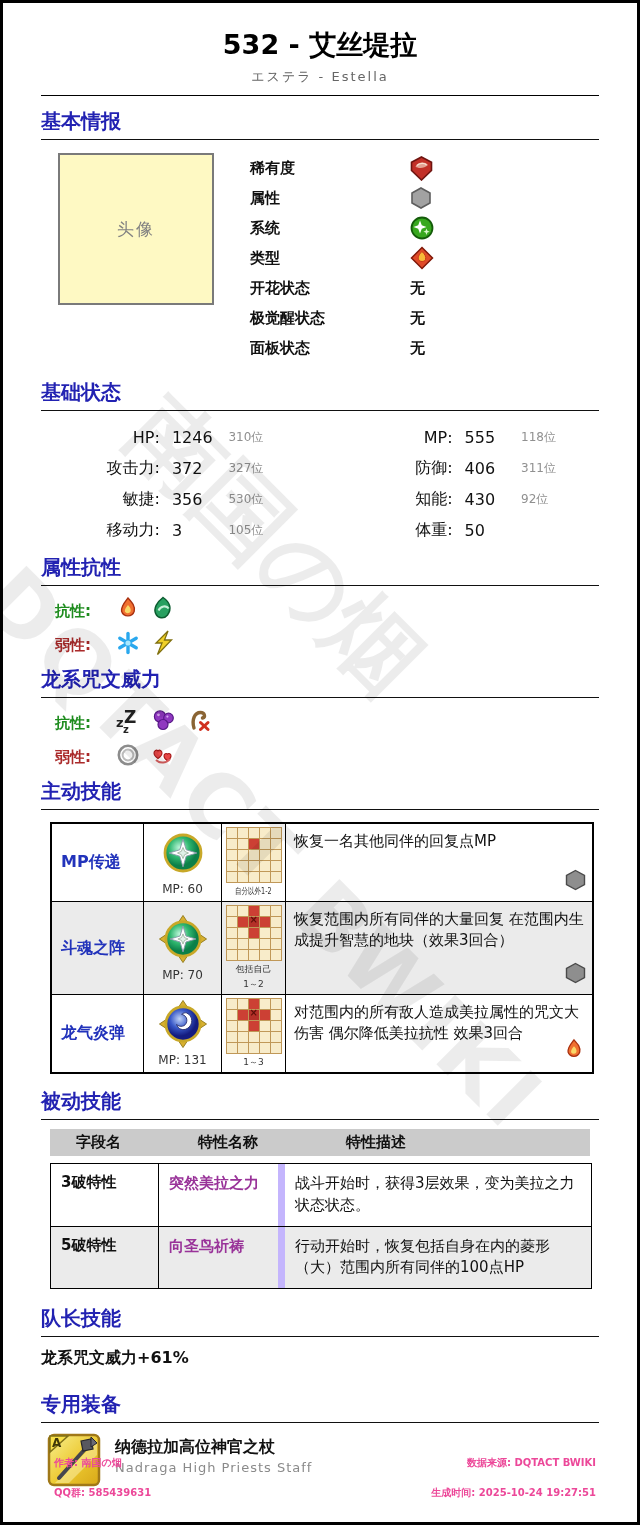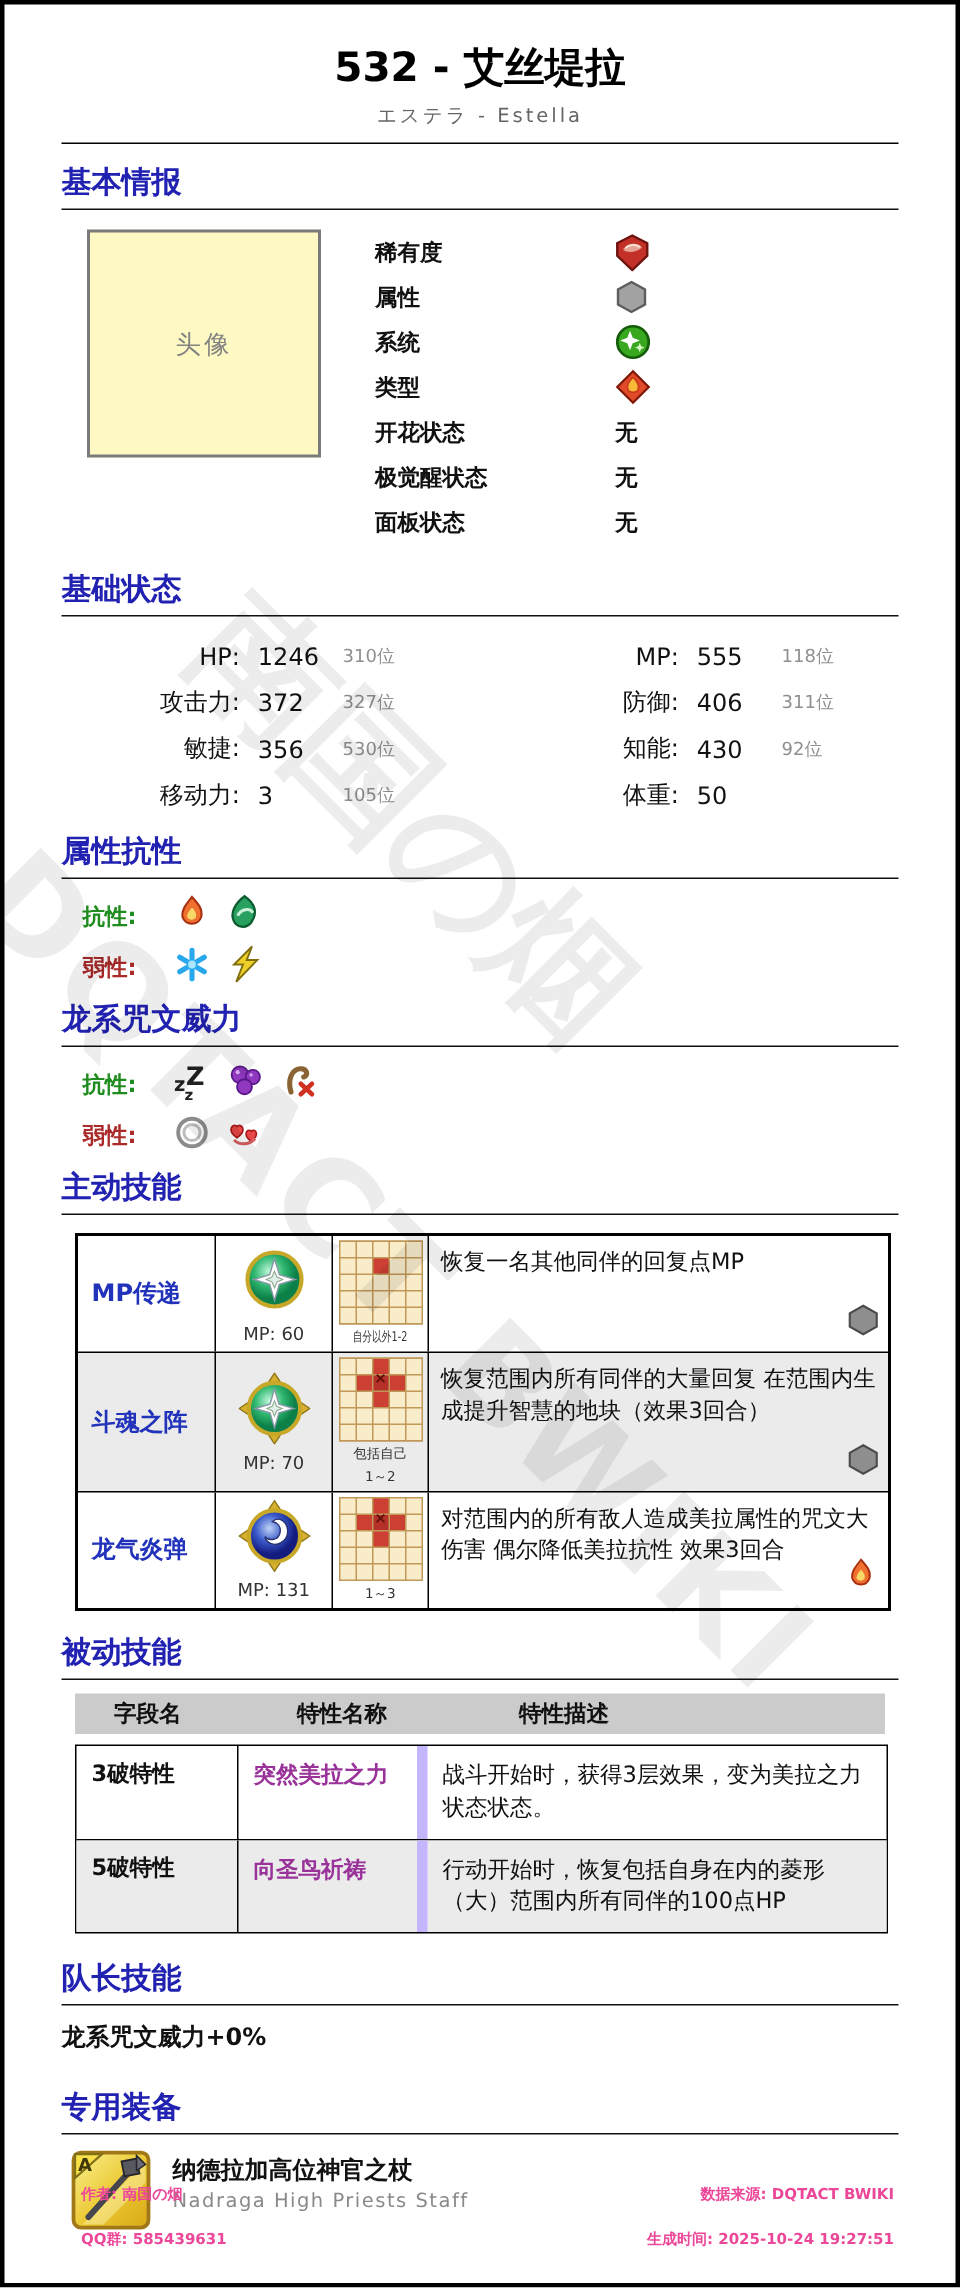--- a/index.html
+++ b/index.html
@@ -489,21 +489,21 @@
       <div class="pv-row alt">
         <div class="pv-slot">5破特性</div>
         <div class="pv-name">向圣鸟祈祷</div>
         <div class="pv-desc">行动开始时，恢复包括自身在内的菱形（大）范围内所有同伴的100点HP</div>
       </div>
     </div>
 
     <div class="sec-head mt16">
       <h2>队长技能</h2>
     </div>
-    <div class="leader-text">龙系咒文威力+0%</div>
+    <div class="leader-text">龙系咒文威力+61%</div>
 
     <div class="sec-head mt22">
       <h2>专用装备</h2>
     </div>
     <div class="equip-wrap">
       <span class="equip-icon">
         <svg width="54" height="54" viewBox="0 0 54 54">
           <defs>
               <linearGradient id="gGold" x1="0" y1="0" x2="1" y2="1">
                 <stop offset="0%" stop-color="#f8f090"></stop>

